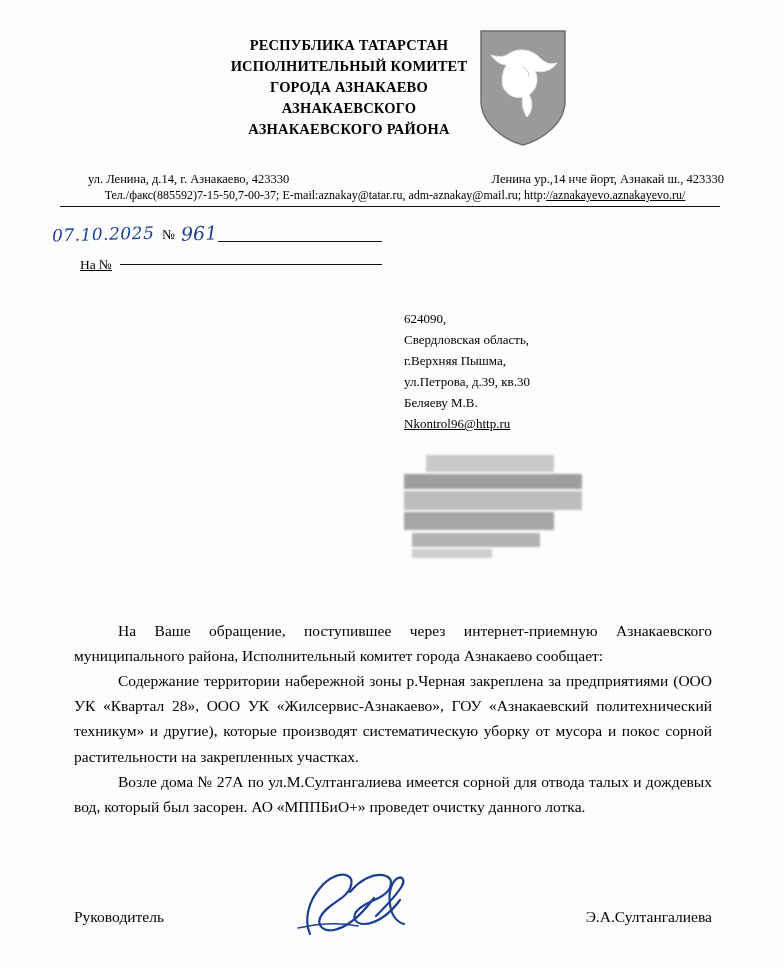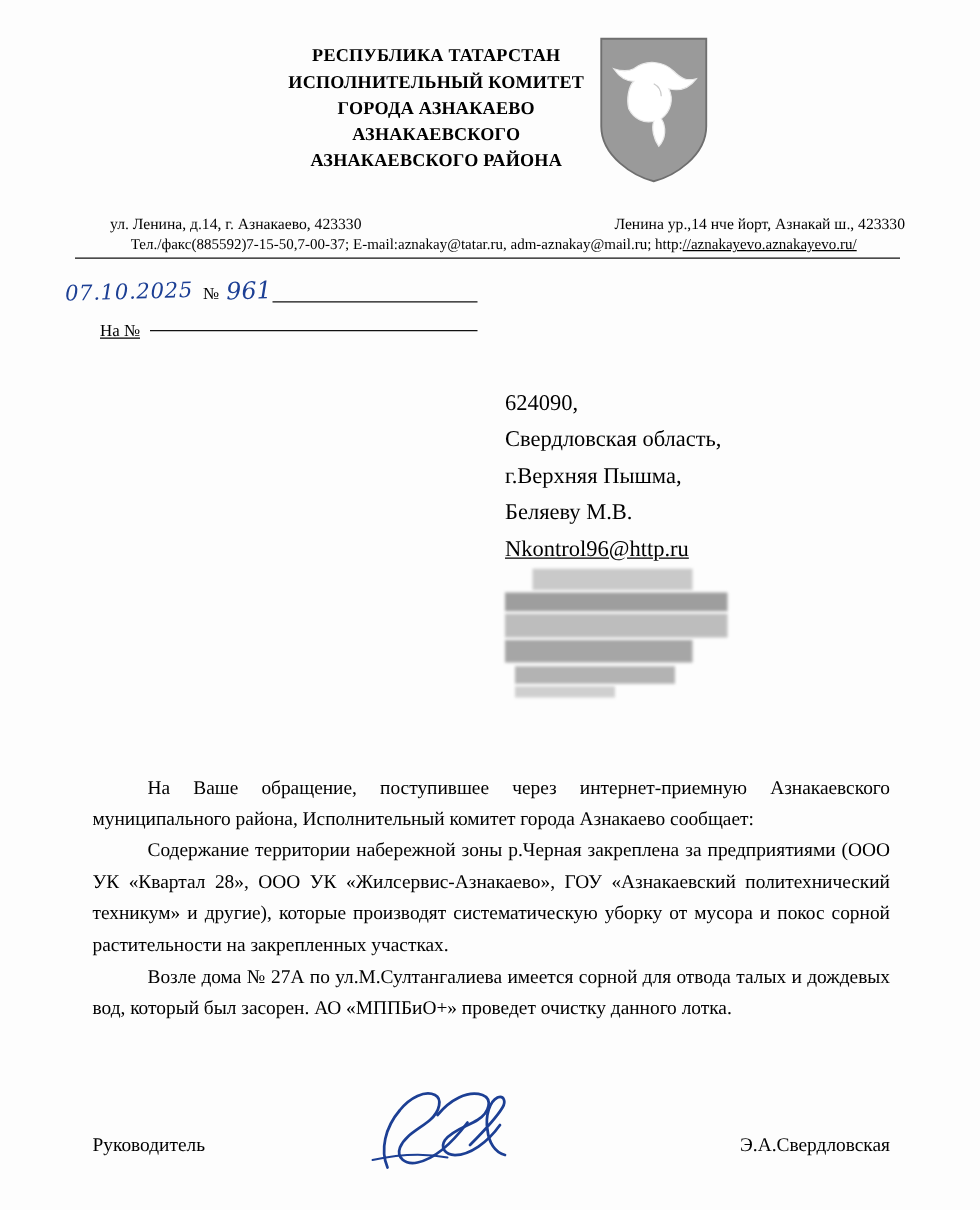--- a/index.html
+++ b/index.html
@@ -129,21 +129,21 @@
     padding-left: 28px;
     text-decoration: underline;
   }
   .na-label { font-size: 13.5px; margin-bottom: 1px; }
 
   
   .recipient {
     position: absolute;
     left: 404px;
     top: 308px;
-    font-size: 18px;
+    font-size: 13px;
     line-height: 1.62;
   }
   .recipient .email {
     text-decoration: underline;
   }
 
   
   .redaction {
     position: absolute;
     left: 404px;
@@ -245,20 +245,21 @@
     <div class="date-line2">
       <span class="na-label">На №</span>
       <span class="fill-line" style="margin-left:8px;"></span>
     </div>
   </div>
 
   <div class="recipient">
     <div>624090,</div>
     <div>Свердловская область,</div>
     <div>г.Верхняя Пышма,</div>
+    <div>ул.Петрова,  д.39, кв.30</div>
     <div>Беляеву М.В.</div>
     <div class="email">Nkontrol96@http.ru</div>
   </div>
 
   <div class="redaction">
     <div class="rd a"></div>
     <div class="rd b"></div>
     <div class="rd c"></div>
     <div class="rd d"></div>
     <div class="rd e"></div>
@@ -278,16 +279,16 @@
       <path d="M60 30 C70 18 84 10 96 14 C104 17 102 28 92 34 C84 39 72 42 66 50
                C62 56 66 62 74 62 C86 62 100 52 110 38"></path>
       <path d="M86 54 C96 44 106 34 112 24 C115 19 113 14 108 16 C102 19 98 30 100 42
                C101 52 106 60 114 62"></path>
       <path d="M8 66 C26 62 48 60 68 64" stroke-width="1.6"></path>
     </g>
   </svg>
 
   <div class="sign-row">
     <div>Руководитель</div>
-    <div>Э.А.Свердловская</div>
+    <div>Э.А.Султангалиева</div>
   </div>
 
 </div>
 
 </body></html>

